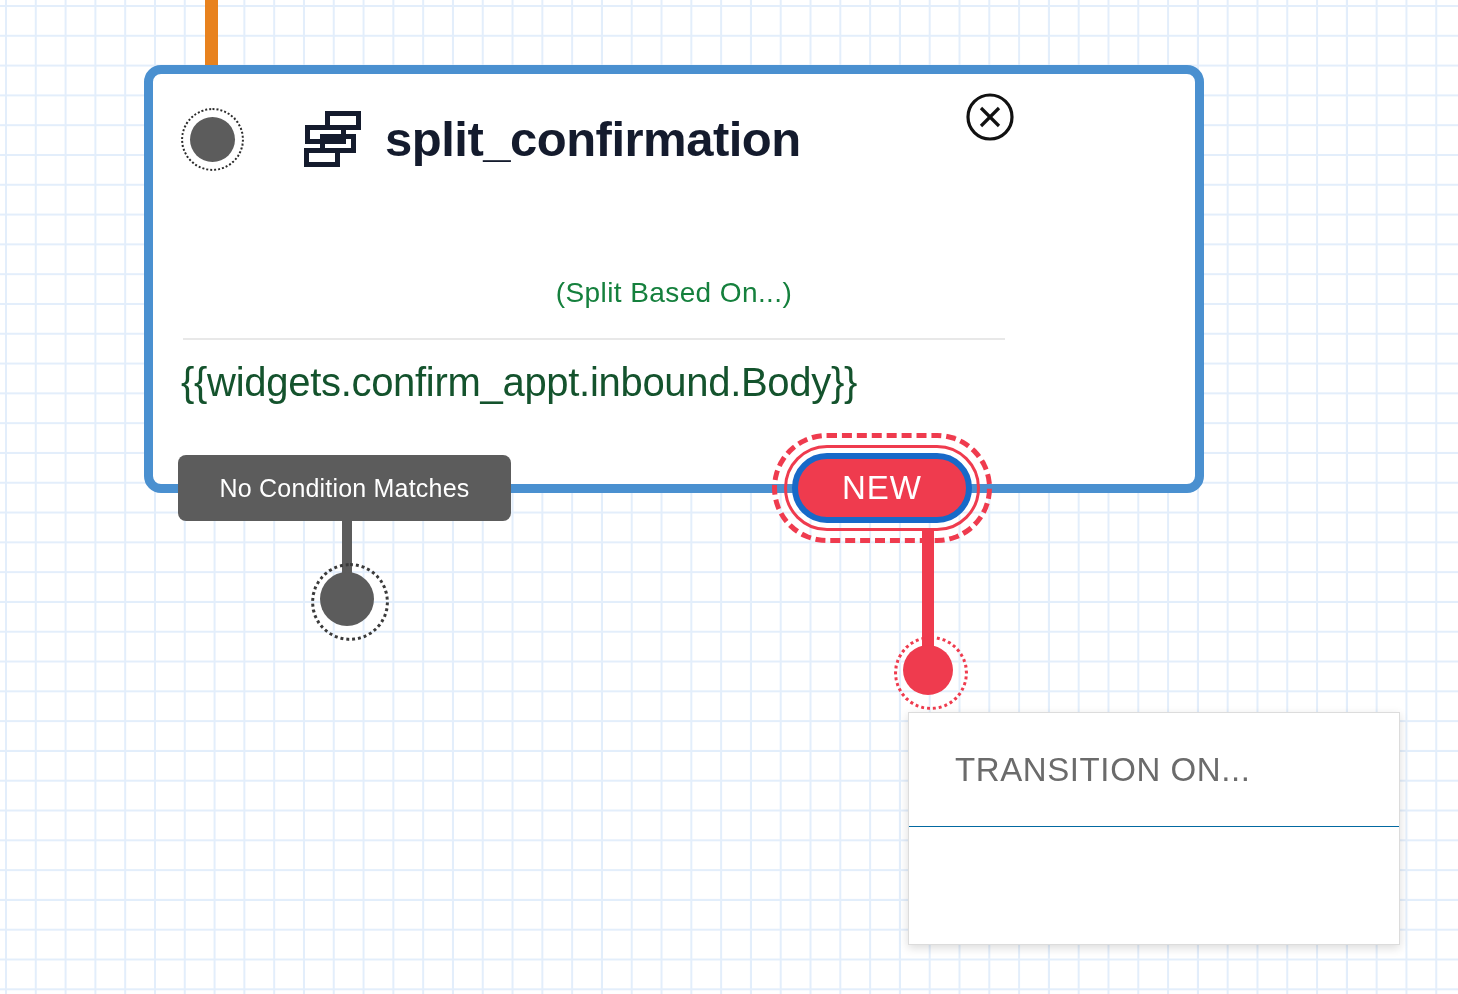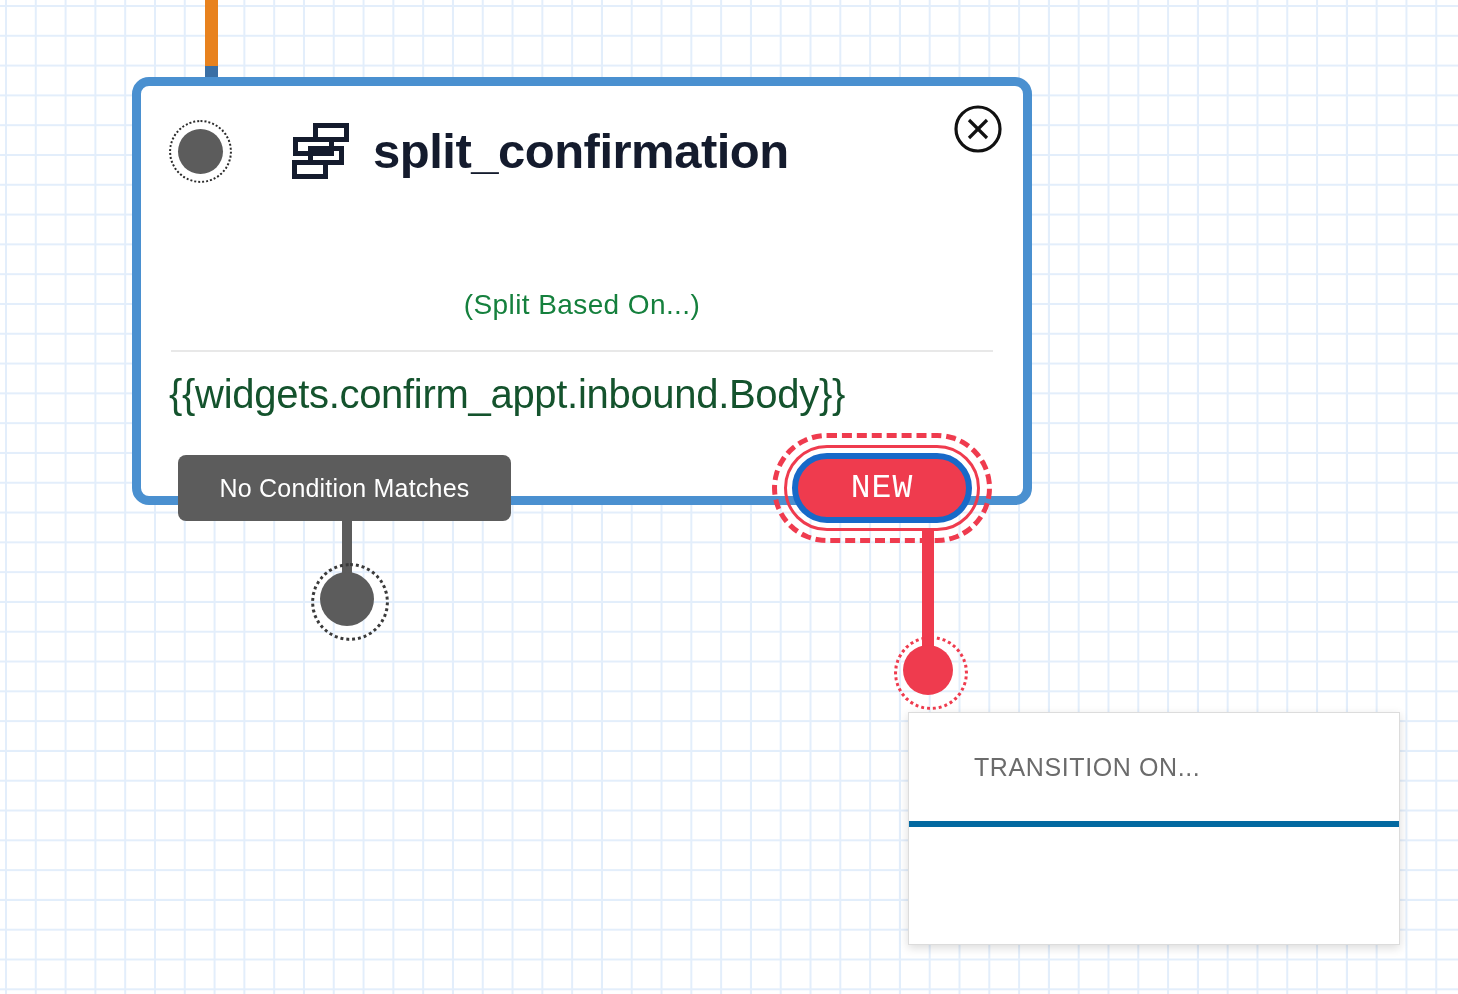--- a/index.html
+++ b/index.html
@@ -40,26 +40,25 @@
   .incoming-dotline {
     position: absolute;
     left: 208px; top: 78px;
     width: 7px; height: 30px;
     background: repeating-linear-gradient(to bottom, #f7c9c9 0 3px, transparent 3px 6px);
   }
 
   
   .node-card {
     position: absolute;
-    left: 132px; top: 65px;
-    width: 900px; height: 428px;
+    left: 144px; top: 65px;
+    width: 1060px; height: 428px;
     background: #ffffff;
     border: 9px solid #4a90d0;
     border-radius: 17px;
-    margin-top: 12px;
   }
 
   .node-dot-in {
     position: absolute;
     left: 37px; top: 43px;
     width: 45px; height: 45px;
     border-radius: 50%;
     background: #5c5c5c;
     box-shadow: 0 0 0 3px #ffffff;
   }
@@ -188,21 +187,20 @@
     background: #ef3b4e;
     border: 6px solid #1769c8;
     border-radius: 35px;
     display: flex;
     align-items: center;
     justify-content: center;
     color: #ffffff;
     font-size: 33px;
     letter-spacing: 1px;
     cursor: pointer;
-    font-family: Liberation Mono, monospace;
   }
 
   .wire-red {
     position: absolute;
     left: 922px; top: 530px;
     width: 12px; height: 130px;
     background: #ef3b4e;
   }
   .dot-red {
     position: absolute;
@@ -226,25 +224,25 @@
     left: 908px; top: 712px;
     width: 492px; height: 233px;
     background: #ffffff;
     border: 1px solid #dcdcdc;
     box-shadow: 0 3px 9px rgba(0,0,0,0.14);
   }
   .transition-menu-header {
     height: 114px;
     display: flex;
     align-items: center;
-    padding-left: 65px;
-    font-size: 25px;
+    padding-left: 46px;
+    font-size: 33px;
     color: #6b6b6b;
     letter-spacing: 0.6px;
-    border-bottom: 6px solid #0369a1;
+    border-bottom: 1px solid #0369a1;
   }
   .transition-menu-item {
     height: 118px;
     display: flex;
     align-items: center;
     padding-left: 65px;
     font-size: 39px;
     color: #1979df;
     cursor: pointer;
     letter-spacing: -0.2px;

